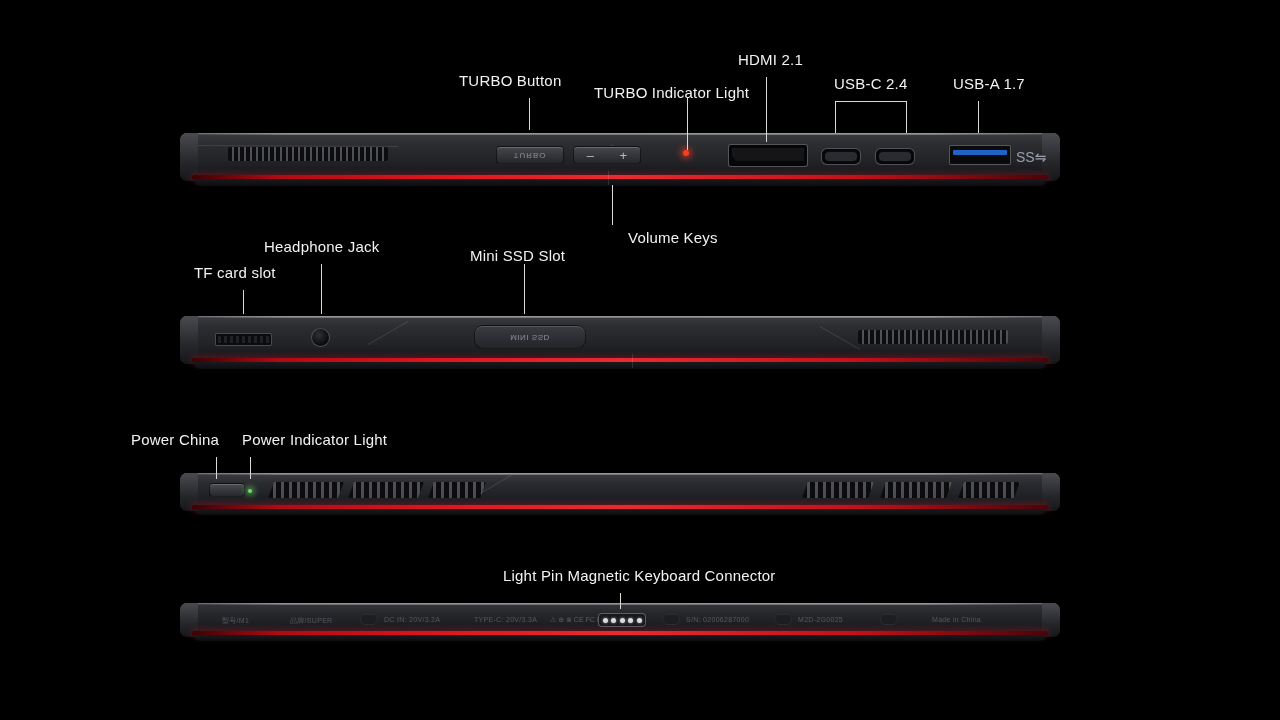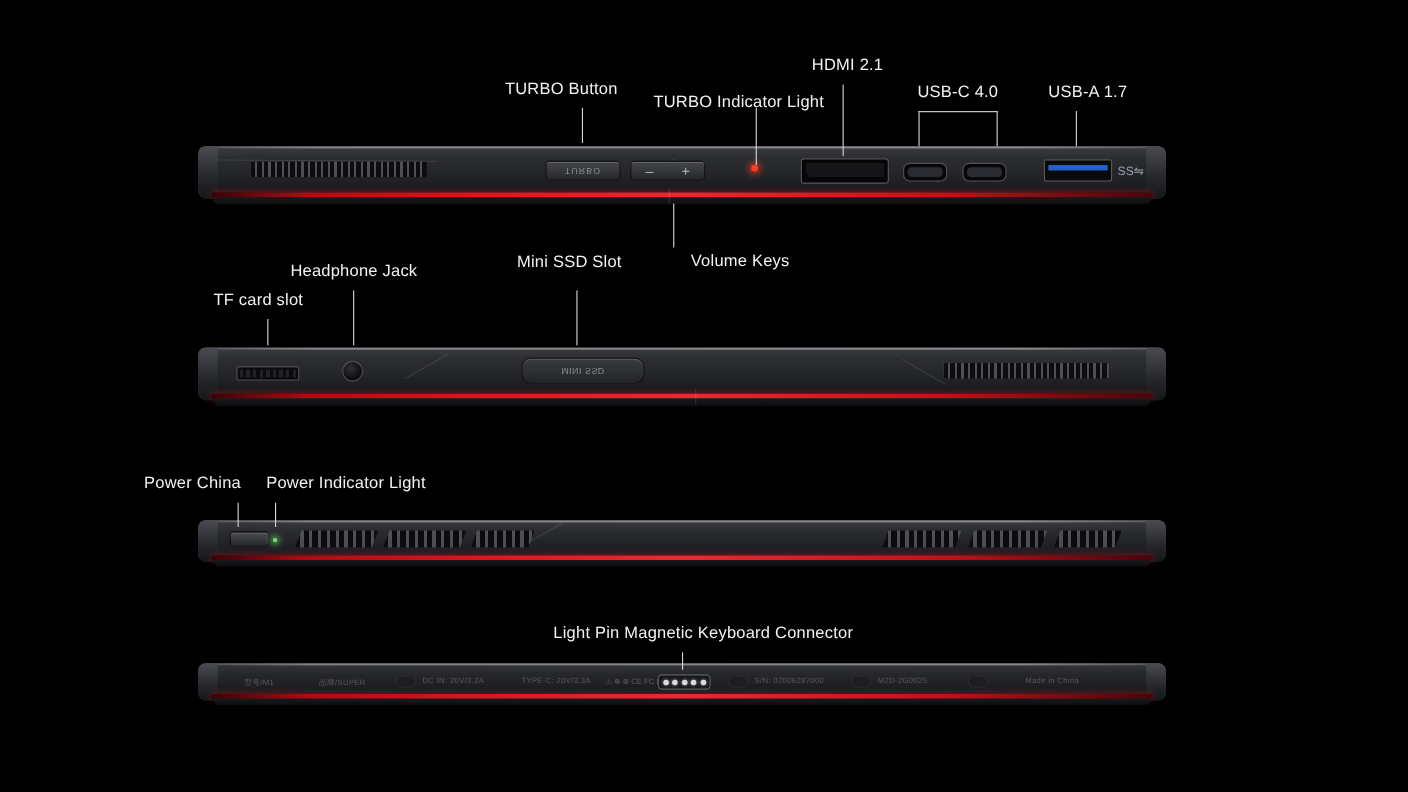--- a/index.html
+++ b/index.html
@@ -147,21 +147,21 @@
   }
   .usba:after {
     content: "";
     position: absolute;
     left: 3px; right: 3px; top: 4px; height: 5px;
     background: #1f63c9;
     border-radius: 1px;
   }
   .usba-glyph {
     position: absolute;
-    font-size: 11px;
+    font-size: 14px;
     color: #9aa0ad;
   }
   .ledred {
     position: absolute;
     width: 6px; height: 6px;
     border-radius: 50%;
     background: #ff3b20;
     box-shadow: 0 0 7px 2px rgba(255,70,30,0.75);
   }
   .ledgreen {
@@ -324,21 +324,21 @@
 
   <div class="label" style="left:459px; top:72px;">TURBO Button</div>
   <div class="leader" style="left:529px; top:98px; height:32px;"></div>
 
   <div class="label" style="left:594px; top:84px;">TURBO Indicator Light</div>
   <div class="leader" style="left:687px; top:98px; height:52px;"></div>
 
   <div class="label" style="left:738px; top:51px;">HDMI 2.1</div>
   <div class="leader" style="left:766px; top:77px; height:65px;"></div>
 
-  <div class="label" style="left:834px; top:75px;">USB-C 4.0</div>
+  <div class="label" style="left:834px; top:75px;">USB-C 2.4</div>
   <div class="leader-h" style="left:835px; top:101px; width:72px;"></div>
   <div class="leader" style="left:835px; top:101px; height:32px;"></div>
   <div class="leader" style="left:906px; top:101px; height:32px;"></div>
 
   <div class="label" style="left:953px; top:75px;">USB-A 1.7</div>
   <div class="leader" style="left:978px; top:101px; height:32px;"></div>
 
   <div class="label" style="left:628px; top:229px;">Volume Keys</div>
   <div class="leader" style="left:612px; top:185px; height:40px;"></div>
   <div class="leader-h" style="left:612px; top:225px; width:0px;"></div>
@@ -362,21 +362,21 @@
       <div class="vent" style="left:678px; top:14px; width:150px; height:14px;"></div>
     </div>
     <div class="redline" style="left:12px; right:12px; top:42px;"></div>
     <div class="base" style="left:14px; right:14px; top:46px; height:7px;"></div>
     <div class="seam" style="left:452px; top:38px; height:14px;"></div>
   </div>
 
   <div class="label" style="left:264px; top:238px;">Headphone Jack</div>
   <div class="leader" style="left:321px; top:264px; height:50px;"></div>
 
-  <div class="label" style="left:470px; top:230px;">Mini SSD Slot</div>
+  <div class="label" style="left:470px; top:247px;">Mini SSD Slot</div>
   <div class="leader" style="left:524px; top:264px; height:50px;"></div>
 
   <div class="label" style="left:194px; top:264px;">TF card slot</div>
   <div class="leader" style="left:243px; top:290px; height:24px;"></div>
 
   <div class="device" style="left:180px; top:473px; width:880px; height:38px;">
     <div class="shell" style="background: linear-gradient(180deg,#3b3c40 0%,#2b2c30 25%,#202126 60%,#17181c 100%);">
       <div class="endcap left"></div>
       <div class="endcap right"></div>
 

